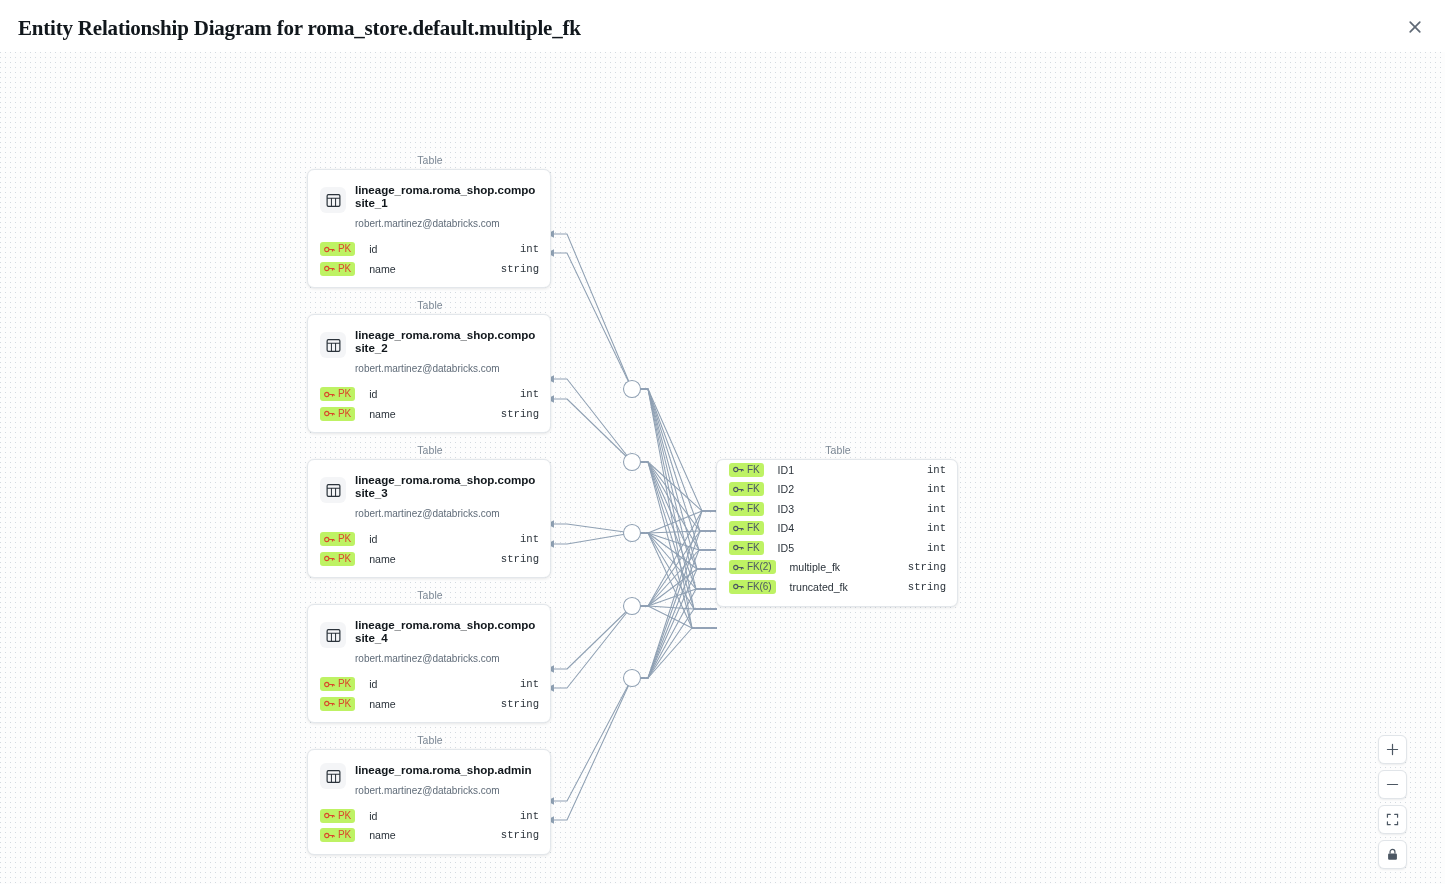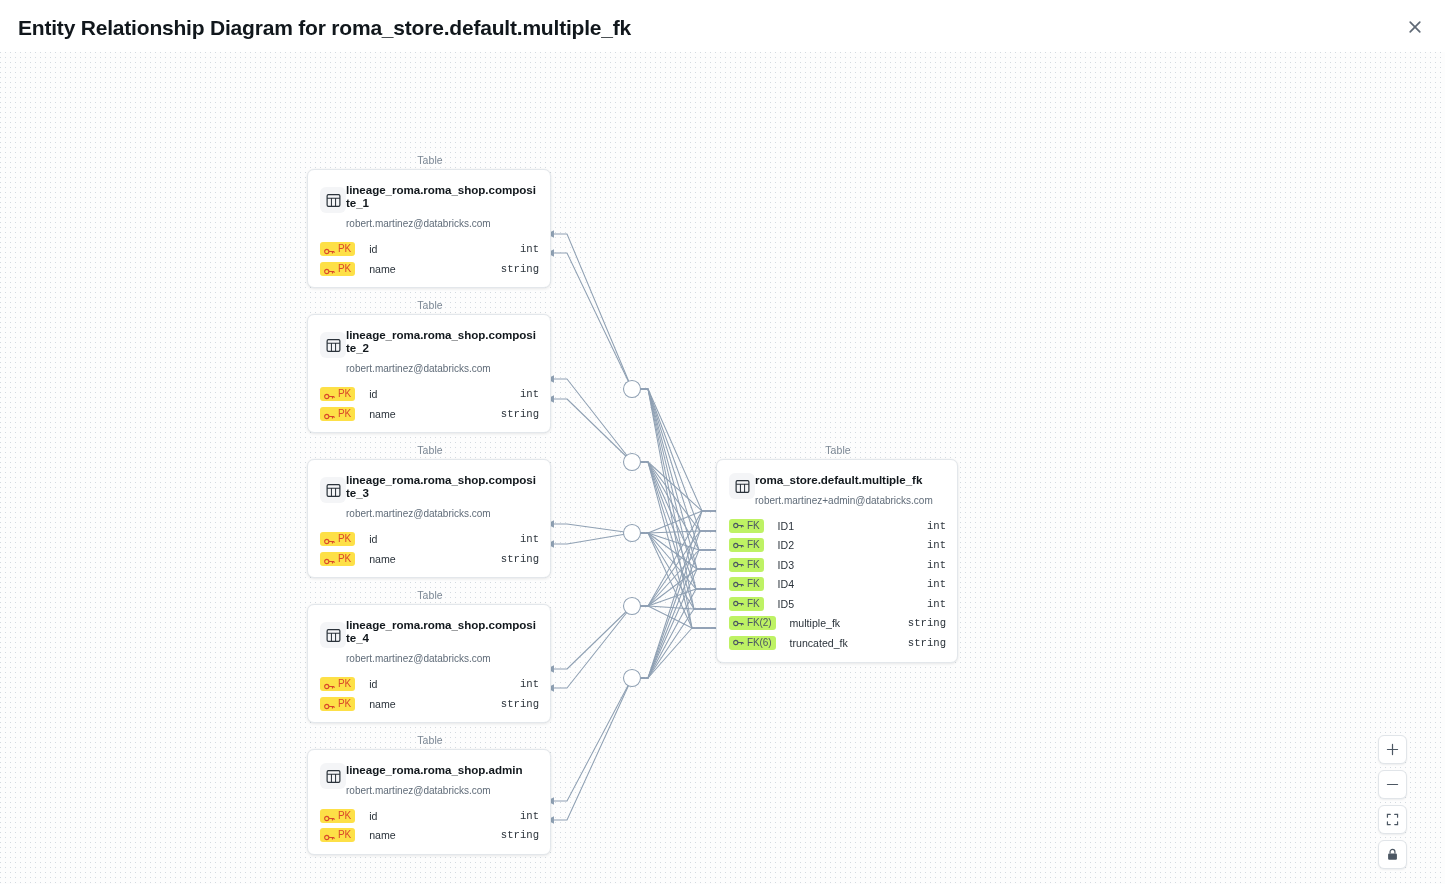--- a/index.html
+++ b/index.html
@@ -27,20 +27,21 @@
     z-index: 40;
   }
   .header-title {
     position: absolute;
     left: 18px; top: 16px;
     font-size: 21px;
     font-weight: bold;
     color: #11171c;
     letter-spacing: -0.2px;
     white-space: nowrap;
+    font-family: Liberation Serif, serif;
   }
   .close-btn {
     position: absolute;
     right: 20px; top: 17px;
     width: 20px; height: 20px;
     cursor: pointer;
     opacity: .85;
   }
   .close-btn svg { display: block; }
 
@@ -74,20 +75,21 @@
   .card {
     background: #ffffff;
     border: 1px solid #e3e7eb;
     border-radius: 7px;
     box-shadow: 0 1px 3px rgba(18,30,45,.09), 0 0 0 .5px rgba(18,30,45,.02);
     overflow: hidden;
   }
   .card-head {
     display: flex;
     align-items: flex-start;
+    gap: 9px;
     padding: 12px 12px 9px 12px;
   }
   .tbl-icon {
     flex: 0 0 auto;
     width: 26px; height: 26px;
     border-radius: 6px;
     background: #f4f5f7;
     display: flex; align-items: center; justify-content: center;
     margin-top: 5px;
   }
@@ -123,21 +125,21 @@
     align-items: center;
     gap: 3px;
     height: 14px;
     padding: 0 4px;
     border-radius: 3px;
     font-size: 10px;
     line-height: 14px;
     font-weight: normal;
     letter-spacing: -.1px;
   }
-  .badge.pk { background: #fde047; color: #d9492b; align-items: flex-end; }
+  .badge.pk { background: #bef264; color: #d9492b; }
   .badge.fk { background: #bef264; color: #4c5763; }
   .badge svg { display: block; }
   .col-name { margin-left: 14px; white-space: nowrap; color: #2b333b; }
   .col-type { margin-left: auto; color: #2b333b; white-space: nowrap; font-family: Liberation Mono, monospace; }
 
   
   .controls {
     position: absolute;
     right: 38px; bottom: 15px;
     display: flex;
@@ -445,32 +447,20 @@
             <span class="col-name">name</span>
             <span class="col-type">string</span>
           </div>
         </div>
       </div>
     </div>
 
     <div class="node" style="left:716px; top:392px; width:242px;">
       <div class="node-kind">Table</div>
       <div class="card">
-        <div class="card-head">
-          <span class="tbl-icon" style="margin-top:1px;">
-            <svg width="15" height="15" viewBox="0 0 16 16">
-                <rect x="1.2" y="1.8" width="13.6" height="12.4" rx="1.4" fill="none" stroke="#2b333b" stroke-width="1.3"></rect>
-                <path d="M1.2 5.6 H14.8 M5.8 5.6 V14.2 M10.2 5.6 V14.2" stroke="#2b333b" stroke-width="1.1" fill="none"></path>
-              </svg>
-          </span>
-          <div class="head-text">
-            <div class="node-title">roma_store.default.multiple_fk</div>
-            <div class="node-owner">robert.martinez+admin@databricks.com</div>
-          </div>
-        </div>
         <div class="cols">
           <div class="col-row">
             <span class="badge fk">
                 <svg width="11" height="9" viewBox="0 0 12 9">
                   <circle cx="3" cy="4.5" r="2.3" fill="none" stroke="currentColor" stroke-width="1.2"></circle>
                   <path d="M5.4 4.5 H11 M9.2 4.5 V6.6 M11 4.5 V6.2" stroke="currentColor" stroke-width="1.2" fill="none"></path>
                 </svg>
                 <span>FK</span>
               </span>
             <span class="col-name">ID1</span>

